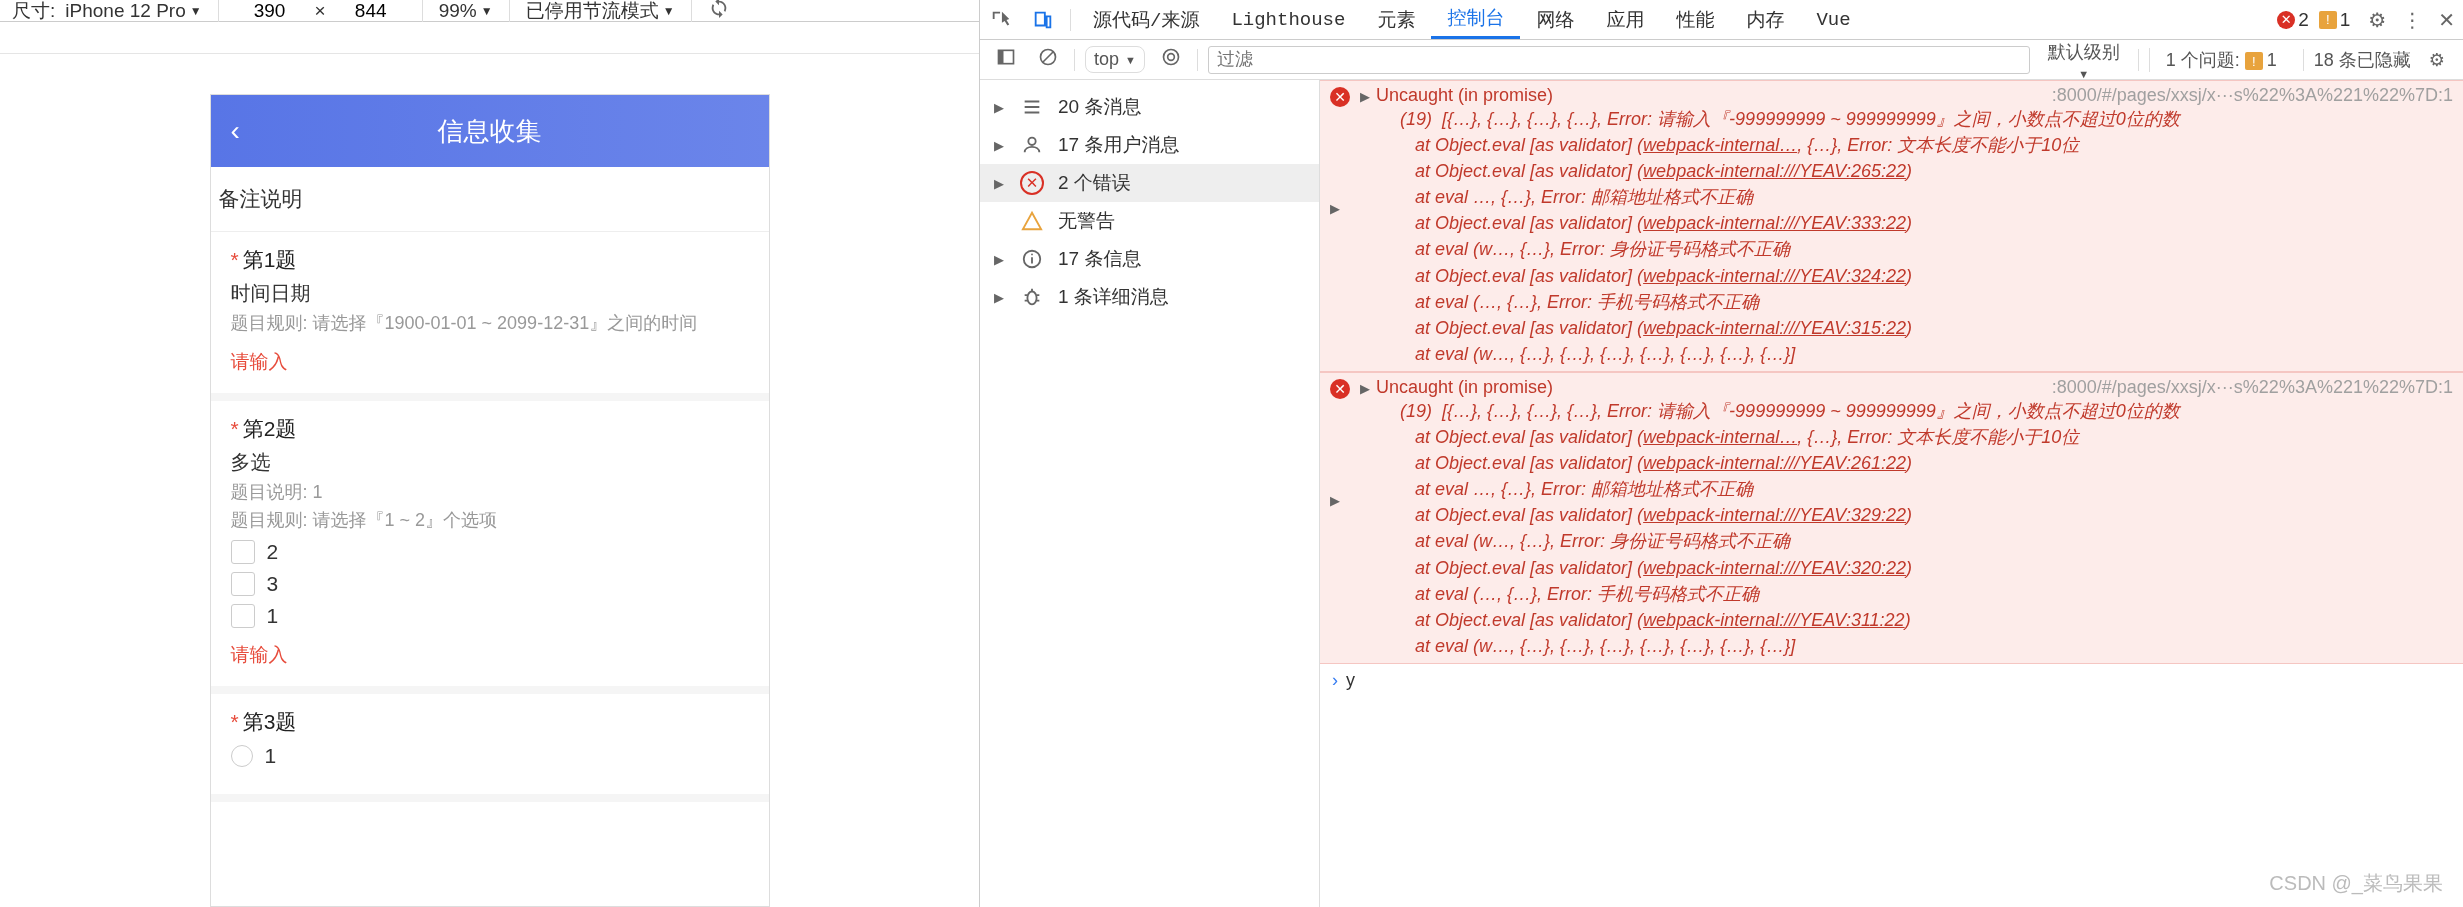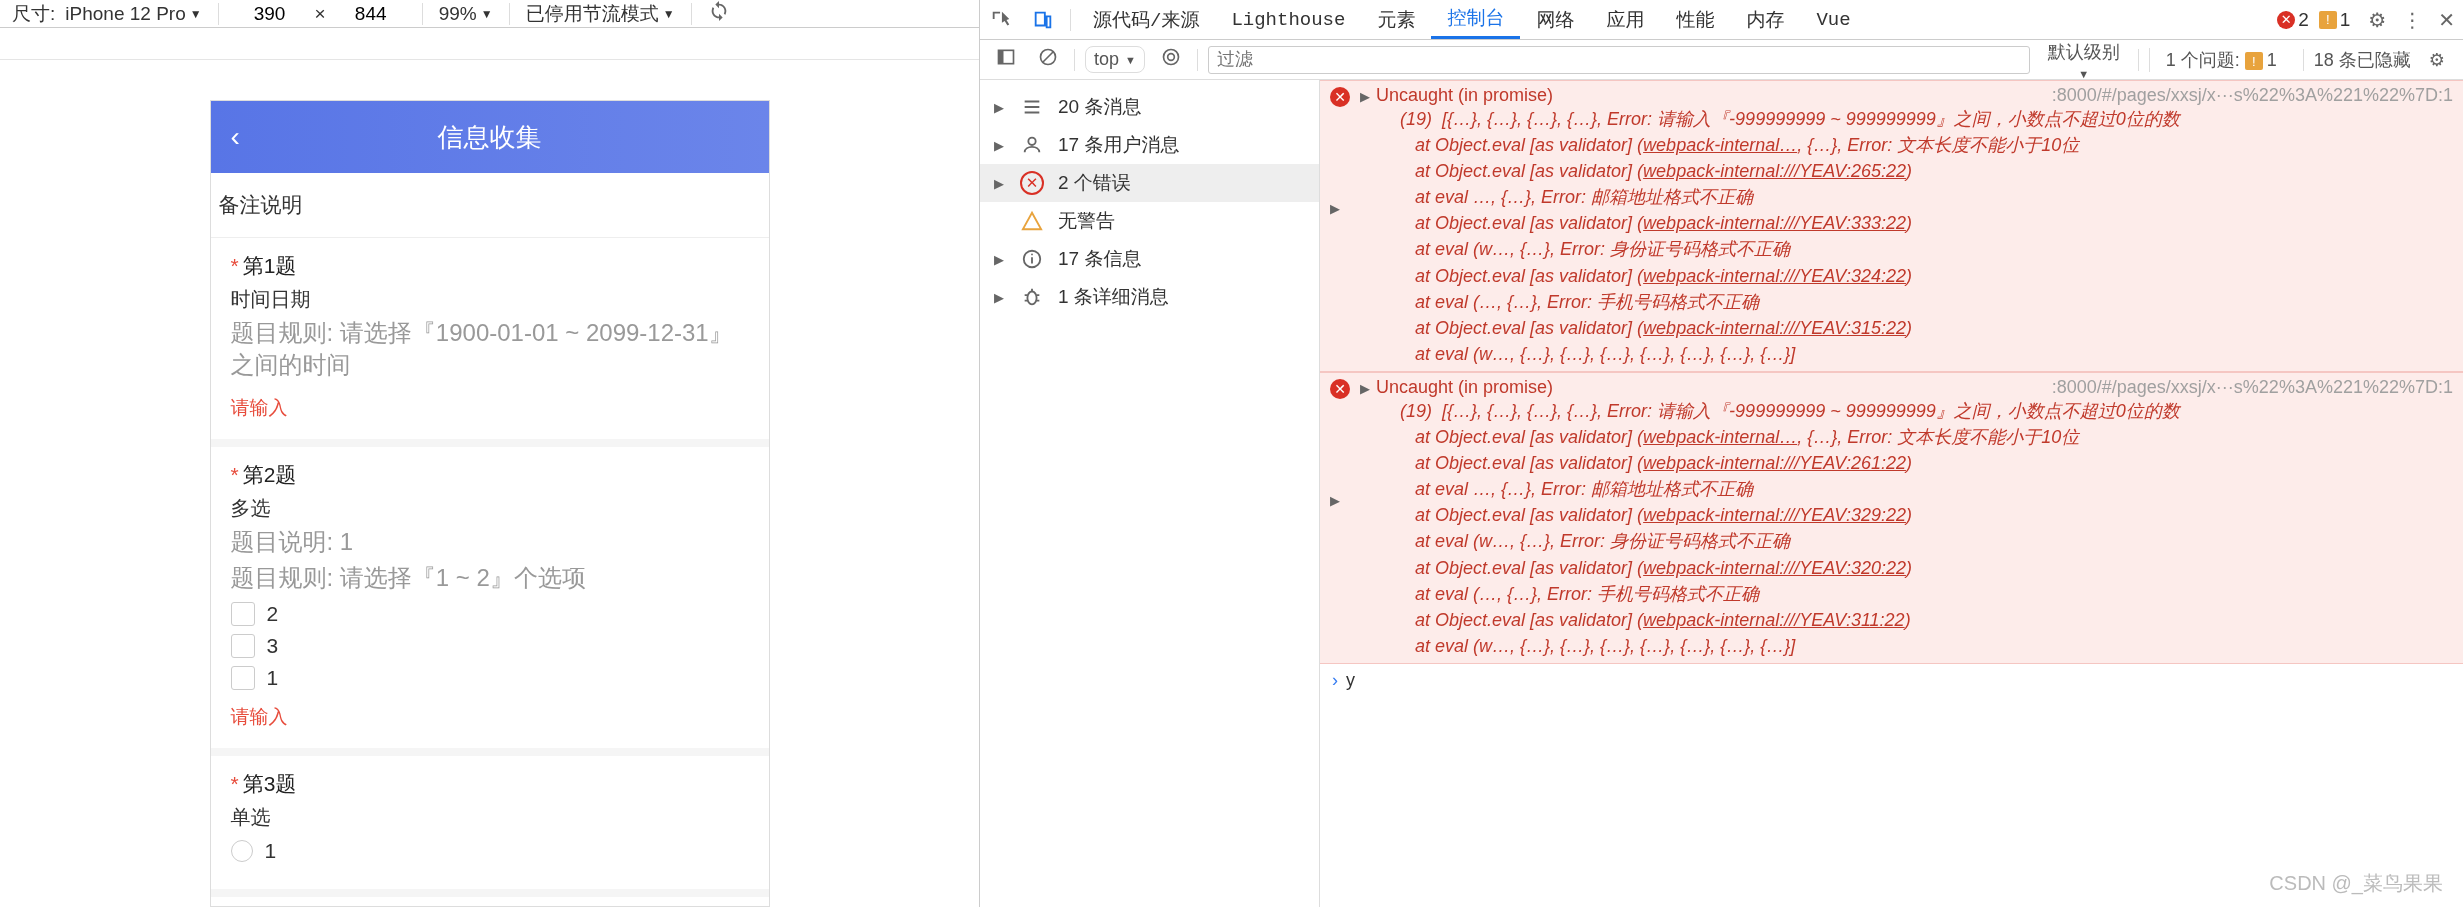--- a/index.html
+++ b/index.html
@@ -1,21 +1,21 @@
 <!DOCTYPE html>
 <html><head>
 <meta charset="utf-8">
 <style>
 * { margin: 0; padding: 0; box-sizing: border-box; font-family: "Microsoft YaHei", Arial, sans-serif; }
 body { display: flex; height: 907px; width: 2463px; background: #fff; font-size: 19px; overflow: hidden; }
 .left-pane { width: 980px; border-right: 1px solid #ccc; display: flex; flex-direction: column; }
 .right-pane { flex: 1; display: flex; flex-direction: column; }
 
 
-.device-bar { height: 28px; border-bottom: 1px solid #ccc; display: flex; align-items: center; padding: 0 12px; gap: 10px; color: #333; font-size: 19px; }
+.device-bar { height: 22px; border-bottom: 1px solid #ccc; display: flex; align-items: center; padding: 0 12px; gap: 10px; color: #333; font-size: 19px; }
 .device-bar .label { color: #333; }
 .device-bar .dim-input { width: 70px; text-align: center; border: none; background: transparent; font-size: 19px; }
 .device-bar .dd { display: inline-flex; align-items: center; gap: 4px; justify-content: center; }
 .device-bar .tri { font-size: 12px; }
 .device-bar .vsep { width: 1px; height: 22px; background: #ddd; margin: 0 6px; }
 .device-bar .rot-icon svg { width: 22px; height: 22px; fill: #666; }
 
 
 .rulers { height: 32px; border-bottom: 1px solid #e5e5e5; background: #fff; position: relative; }
 
@@ -23,21 +23,21 @@
 .preview-area { flex: 1; background: #fff; display: flex; justify-content: center; overflow: auto; }
 .phone { width: 560px; margin-top: 40px; border: 1px solid #ddd; background: #fff; }
 .phone-header { background: linear-gradient(90deg, #5875e6, #6b85ea); color: #fff; height: 72px; display: flex; align-items: center; padding: 0 20px; position: relative; }
 .phone-header .back { position: absolute; left: 20px; font-size: 28px; }
 .phone-header .title { flex: 1; text-align: center; font-size: 26px; }
 .phone-section { padding: 18px 8px; border-bottom: 1px solid #eee; font-size: 21px; color: #333; }
 .q-block { padding: 14px 20px 18px; border-bottom: 8px solid #f5f5f5; }
 .q-title { font-size: 21px; color: #222; margin-bottom: 4px; }
 .q-title .star { color: #e74c3c; margin-right: 4px; }
 .q-sub { font-size: 20px; color: #333; margin: 6px 0 4px; }
-.q-desc { font-size: 24px; color: #999; margin: 4px 0; }
+.q-desc { font-size: 18px; color: #999; margin: 4px 0; }
 .q-input { color: #e74c3c; font-size: 19px; margin-top: 14px; }
 .opt-row { display: flex; align-items: center; gap: 12px; margin: 8px 0; font-size: 21px; color: #333; }
 .checkbox { width: 24px; height: 24px; border: 1px solid #ccc; border-radius: 3px; }
 .radio { width: 22px; height: 22px; border: 1px solid #ccc; border-radius: 50%; }
 
 
 .dt-tabs { height: 40px; border-bottom: 1px solid #ccc; display: flex; align-items: center; color: #333; font-size: 19px; }
 .dt-tabs .icon-btn { padding: 0 10px; display: flex; align-items: center; height: 100%; }
 .dt-tabs .icon-btn svg { width: 22px; height: 22px; fill: #666; }
 .dt-tabs .icon-btn.active svg { fill: #1a73e8; }
@@ -150,21 +150,20 @@
           </div>
         <div class="opt-row">
             <span class="checkbox"></span>
             <span>1</span>
           </div>
         <div class="q-input">请输入</div>
       </div>
 
       <div class="q-block">
         <div class="q-title"><span class="star">*</span><span>第3题</span></div>
-        <div class="q-sub">单选</div>
         <div class="opt-row">
             <span class="radio"></span>
             <span>1</span>
           </div>
       </div>
     </div>
   </div>
 </div>
 
 <div class="right-pane">

